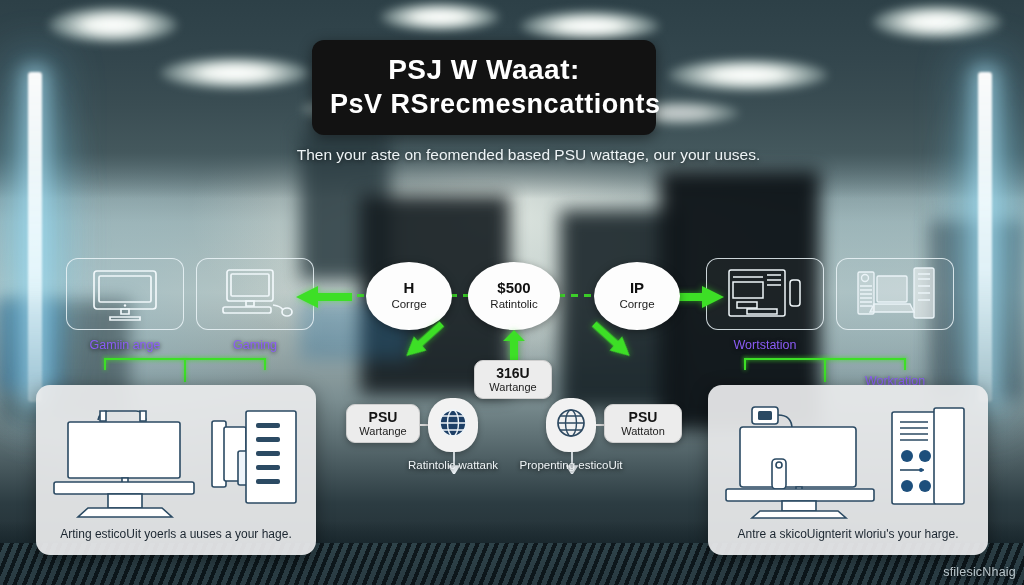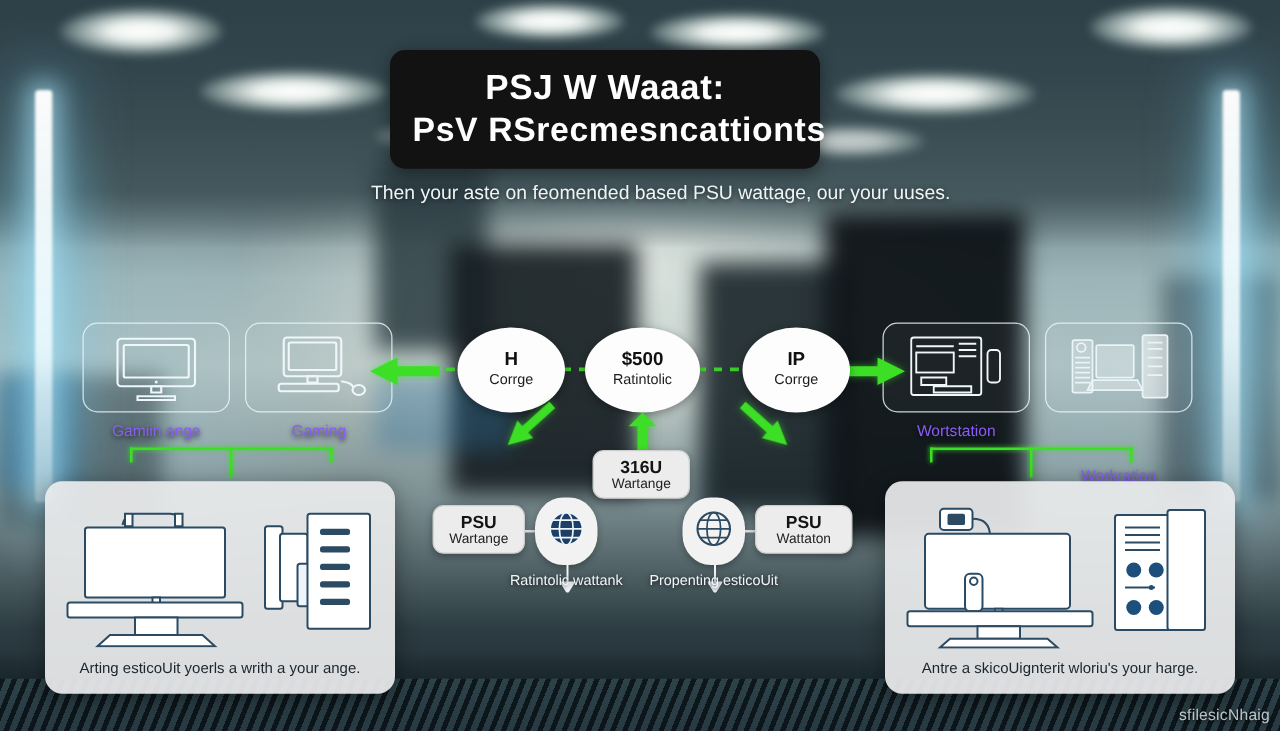--- a/index.html
+++ b/index.html
@@ -471,21 +471,21 @@
           <rect x="30" y="46" width="18" height="34" rx="2" fill="#eef4fa"></rect>
           <rect x="38" y="6" width="50" height="92" rx="2" fill="#fff"></rect>
           <rect x="48" y="18" width="24" height="5" rx="2" fill="#2b4a63" stroke="none"></rect>
           <rect x="48" y="32" width="24" height="5" rx="2" fill="#2b4a63" stroke="none"></rect>
           <rect x="48" y="46" width="24" height="5" rx="2" fill="#2b4a63" stroke="none"></rect>
           <rect x="48" y="60" width="24" height="5" rx="2" fill="#2b4a63" stroke="none"></rect>
           <rect x="48" y="74" width="24" height="5" rx="2" fill="#2b4a63" stroke="none"></rect>
         </svg>
       </span>
     </div>
-    <div class="cap">Arting esticoUit yoerls a writh a your ange.</div>
+    <div class="cap">Arting esticoUit yoerls a uuses a your hage.</div>
   </div>
 
   <div class="panel pn-right">
     <div class="art">
       <span>
         <svg width="152" height="118" viewBox="0 0 152 118" fill="none" stroke="#2b4a63" stroke-width="1.6">
           <rect x="28" y="6" width="26" height="17" rx="3" fill="#fff"></rect>
           <rect x="34" y="10" width="14" height="9" rx="1.5" fill="#2b4a63" stroke="none"></rect>
           <path d="M54 14 q14 0 14 14"></path>
           <rect x="16" y="26" width="116" height="60" rx="3" fill="#fff"></rect>

